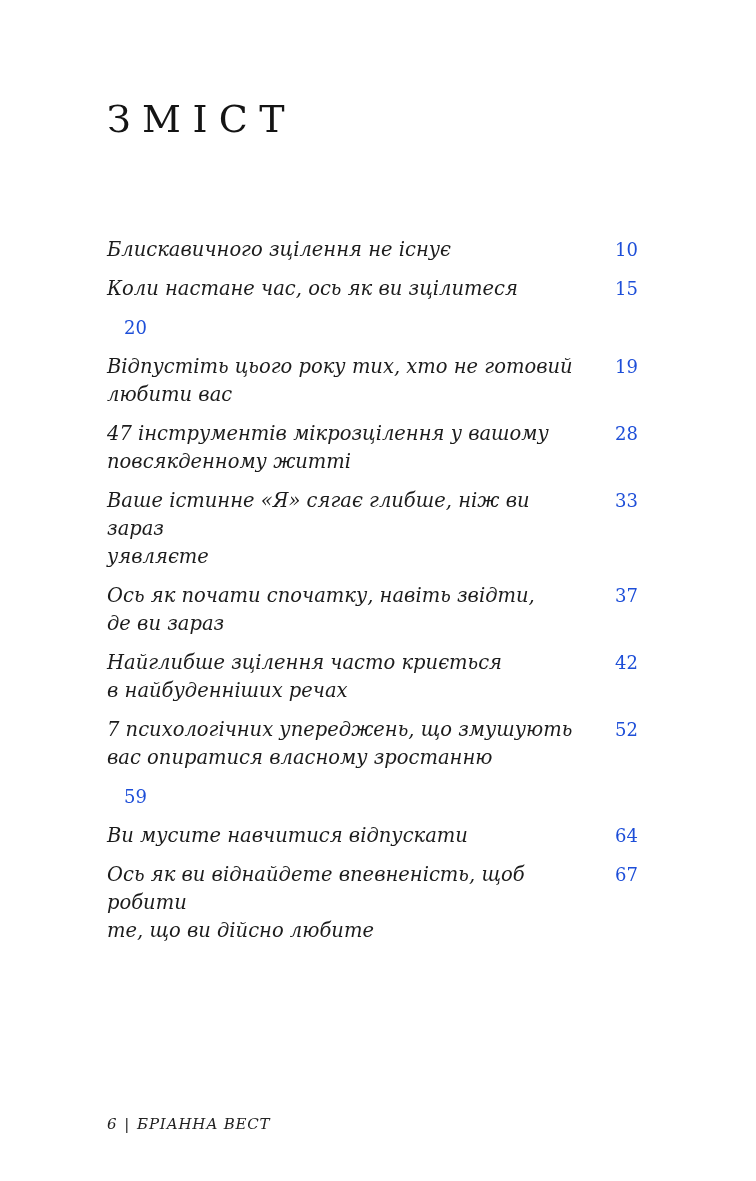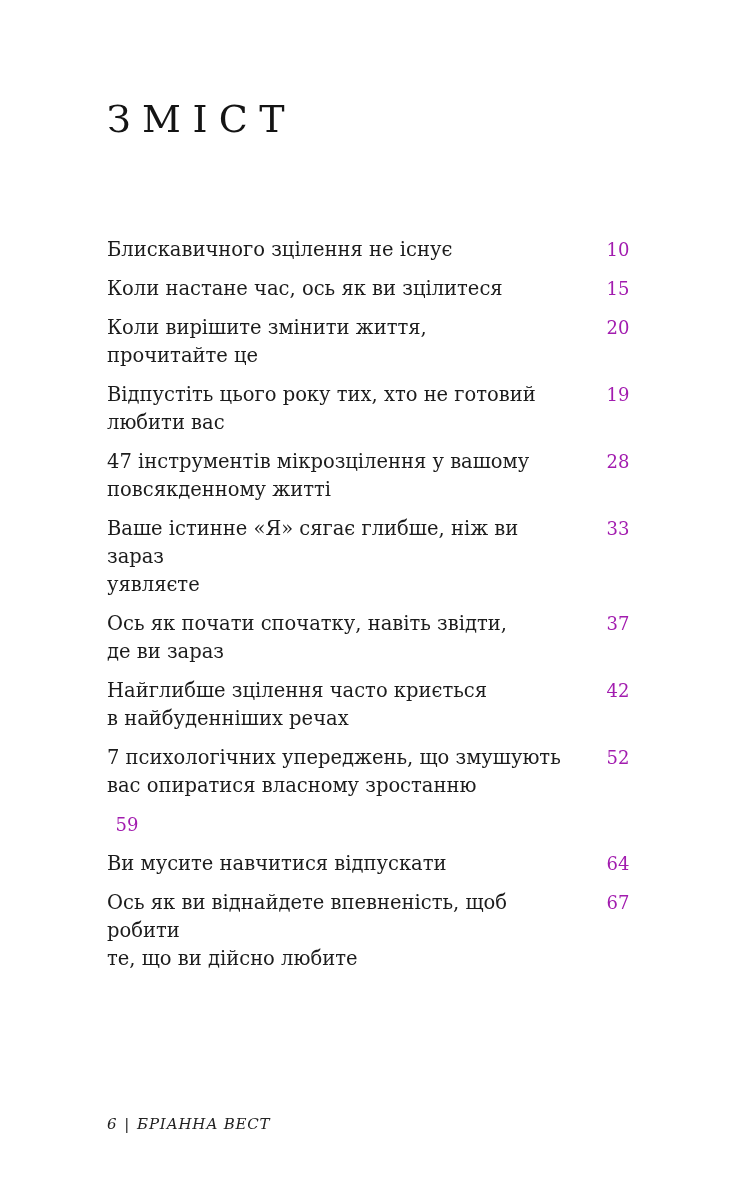--- a/index.html
+++ b/index.html
@@ -36,32 +36,33 @@
   .toc {
     margin-top: 94px;
   }
   .entry {
     display: flex;
     justify-content: space-between;
     align-items: flex-start;
     margin-bottom: 11px;
   }
   .entry-title {
+    font-style: italic;
     font-size: 19.5px;
     line-height: 28px;
     white-space: pre-line;
     max-width: 472px;
     color: #1c1c1c;
   }
   .entry-page {
     font-size: 18px;
     line-height: 28px;
     min-width: 40px;
-    text-align: center;
-    color: #a21caf;
+    text-align: right;
+    color: #1d4ed8;
     flex-shrink: 0;
   }
   .footer {
     position: absolute;
     left: 107px;
     bottom: 48px;
     font-size: 15px;
     letter-spacing: 0.05em;
     color: #222222;
     font-style: italic;
@@ -82,22 +83,20 @@
     <div class="entry-title">Блискавичного зцілення не існує</div>
     <div class="entry-page">10</div>
   </div>
 
   <div class="entry">
     <div class="entry-title">Коли настане час, ось як ви зцілитеся</div>
     <div class="entry-page">15</div>
   </div>
 
   <div class="entry">
-    <div class="entry-title">Коли вирішите змінити життя,
-прочитайте це</div>
     <div class="entry-page">20</div>
   </div>
 
   <div class="entry">
     <div class="entry-title">Відпустіть цього року тих, хто не готовий
 любити вас</div>
     <div class="entry-page">19</div>
   </div>
 
   <div class="entry">

